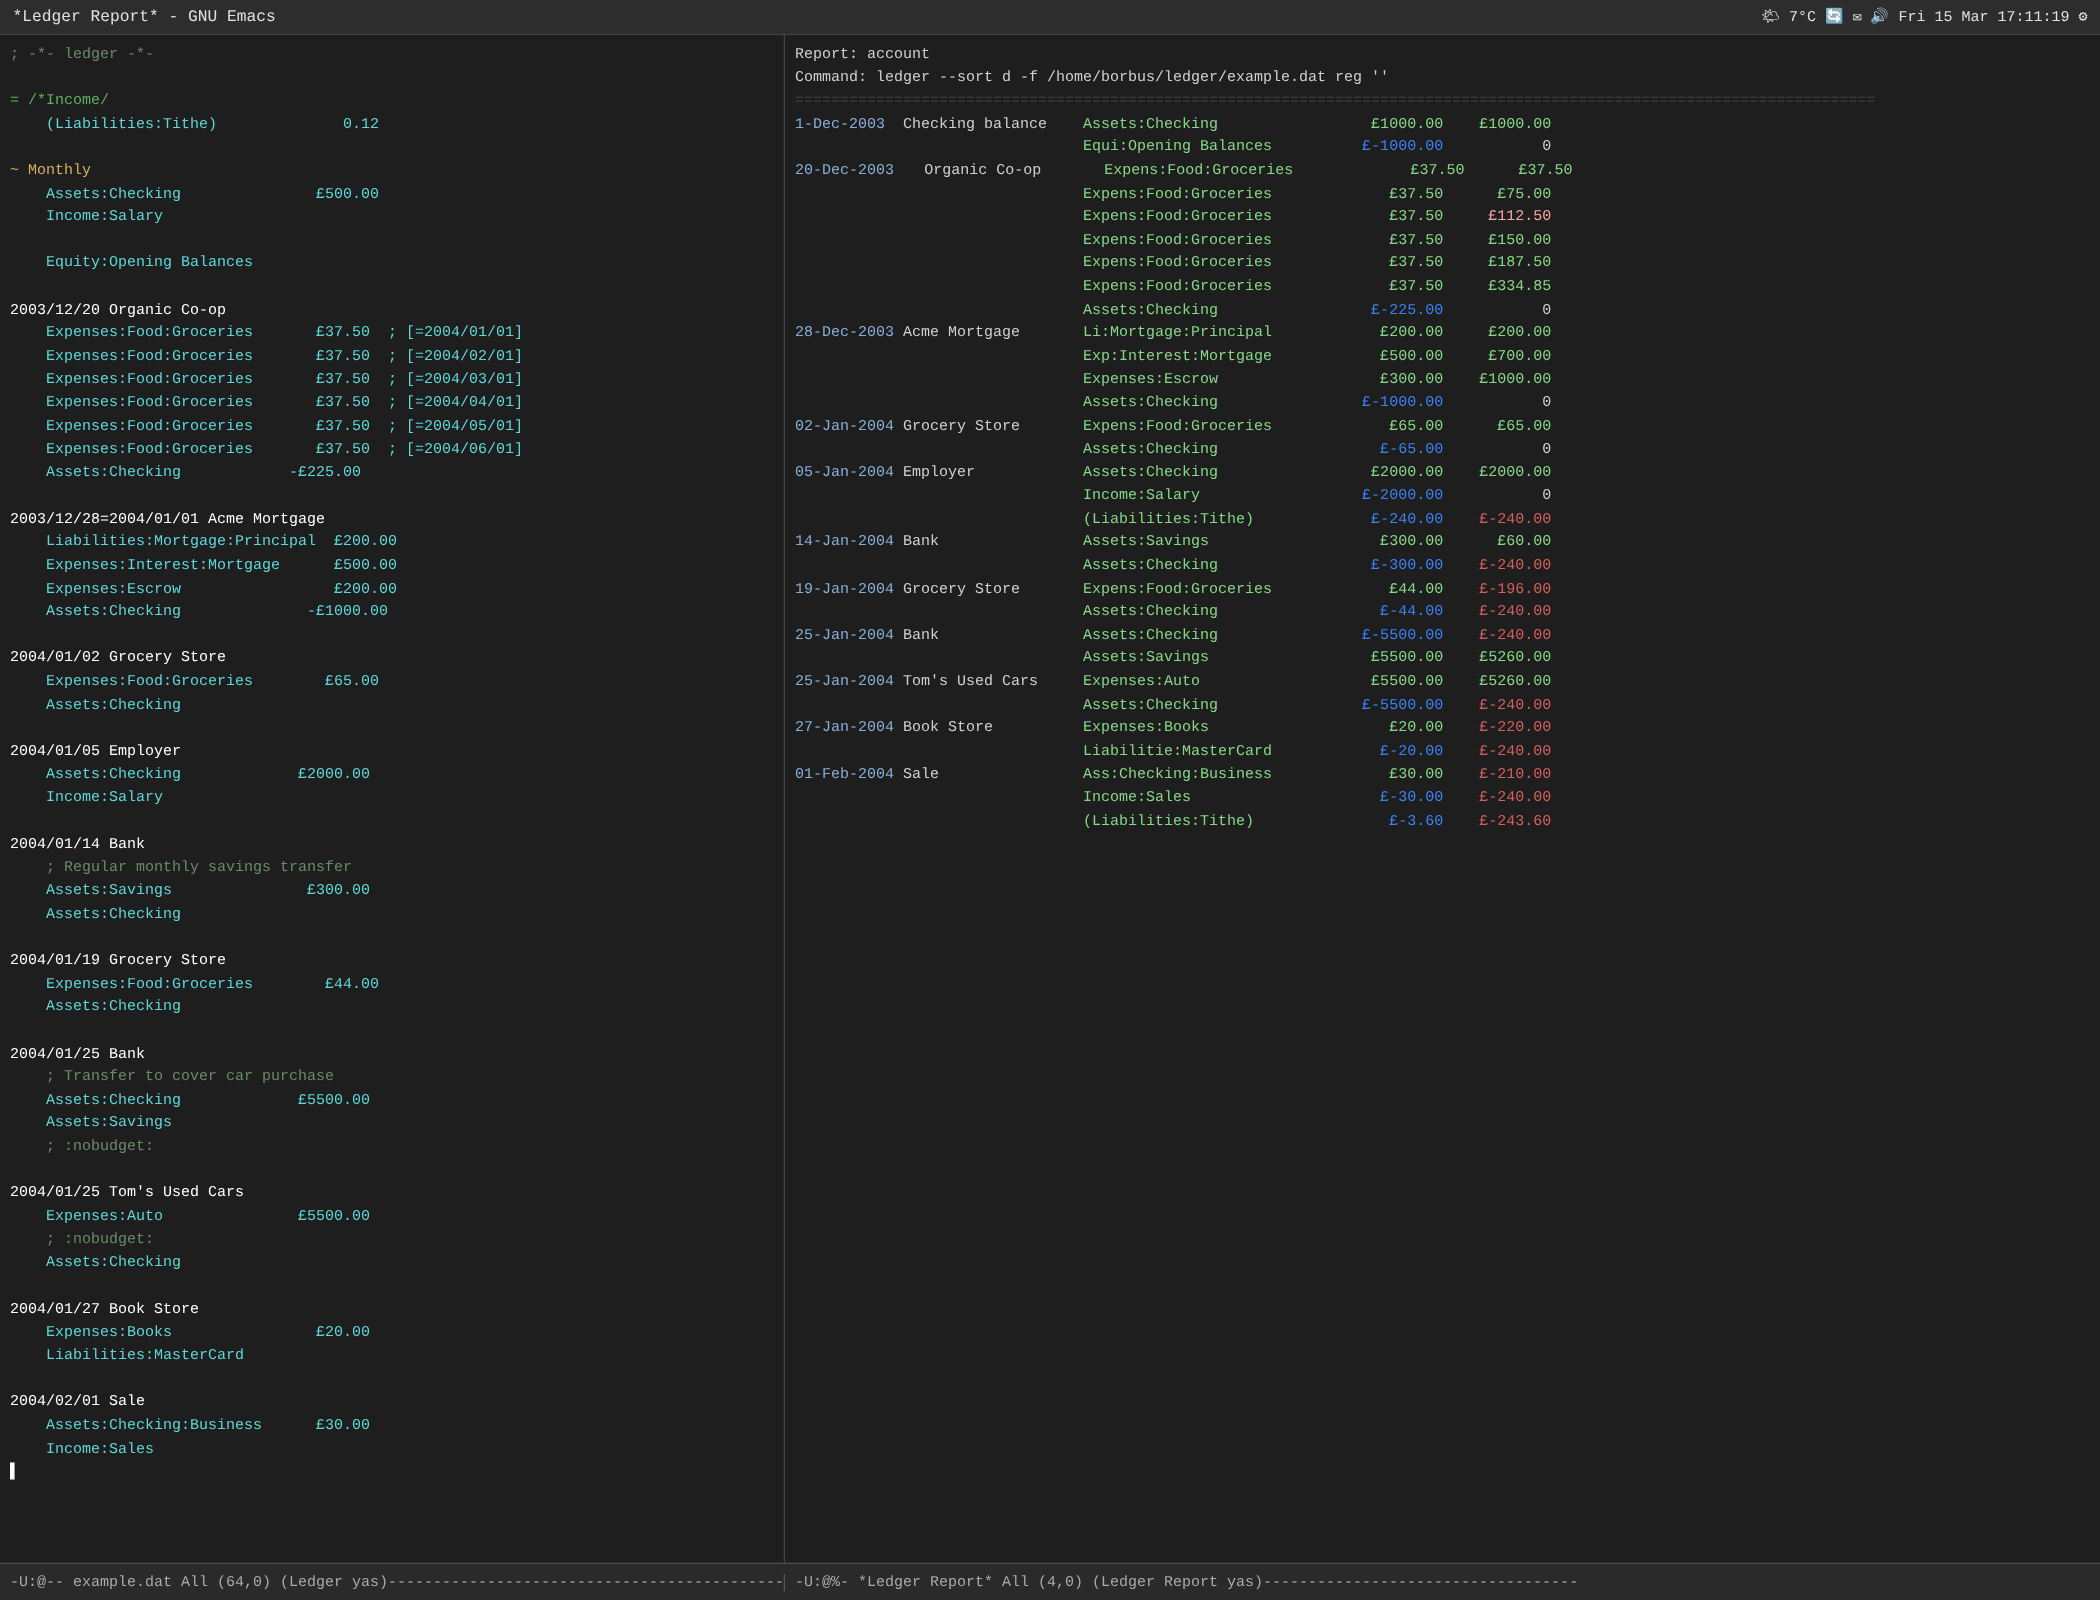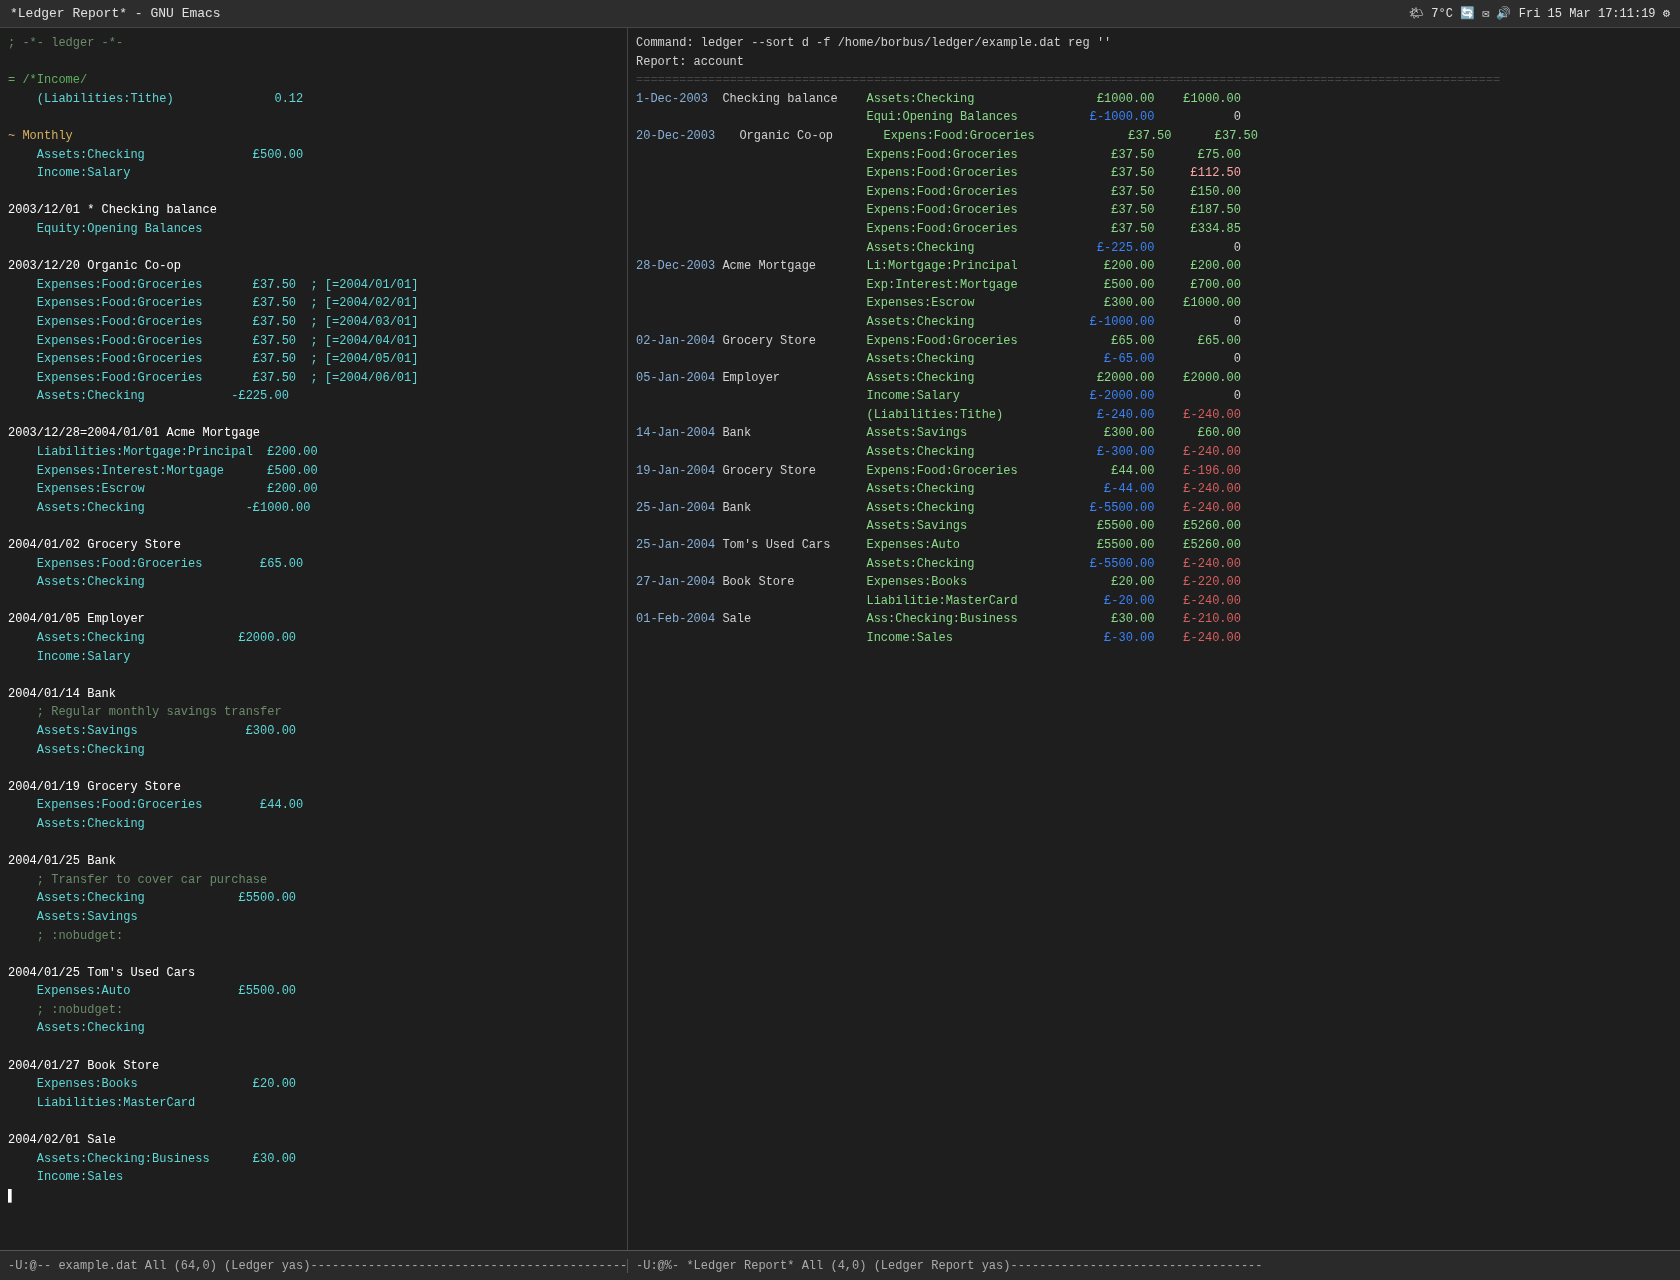--- a/index.html
+++ b/index.html
@@ -96,21 +96,20 @@
   <div class="left-pane" id="left-pane">
   <div class="line comment">; -*- ledger -*-</div>
       <div class="line ">&nbsp;</div>
       <div class="line green">= /*Income/</div>
       <div class="line cyan">    (Liabilities:Tithe)              0.12</div>
       <div class="line ">&nbsp;</div>
       <div class="line yellow">~ Monthly</div>
       <div class="line cyan">    Assets:Checking               £500.00</div>
       <div class="line cyan">    Income:Salary</div>
       <div class="line ">&nbsp;</div>
-      <div class="line white-bright">2003/12/01 * Checking balance</div>
       <div class="line cyan">    Equity:Opening Balances</div>
       <div class="line ">&nbsp;</div>
       <div class="line white-bright">2003/12/20 Organic Co-op</div>
       <div class="line cyan">    Expenses:Food:Groceries       £37.50  ; [=2004/01/01]</div>
       <div class="line cyan">    Expenses:Food:Groceries       £37.50  ; [=2004/02/01]</div>
       <div class="line cyan">    Expenses:Food:Groceries       £37.50  ; [=2004/03/01]</div>
       <div class="line cyan">    Expenses:Food:Groceries       £37.50  ; [=2004/04/01]</div>
       <div class="line cyan">    Expenses:Food:Groceries       £37.50  ; [=2004/05/01]</div>
       <div class="line cyan">    Expenses:Food:Groceries       £37.50  ; [=2004/06/01]</div>
       <div class="line cyan">    Assets:Checking            -£225.00</div>
@@ -152,22 +151,22 @@
       <div class="line white-bright">2004/01/27 Book Store</div>
       <div class="line cyan">    Expenses:Books                £20.00</div>
       <div class="line cyan">    Liabilities:MasterCard</div>
       <div class="line ">&nbsp;</div>
       <div class="line white-bright">2004/02/01 Sale</div>
       <div class="line cyan">    Assets:Checking:Business      £30.00</div>
       <div class="line cyan">    Income:Sales</div>
       <div class="line white-bright">▌</div>
     </div>
   <div class="right-pane" id="right-pane">
-  <div class="line header-line">Command: ledger --sort d -f /home/borbus/ledger/example.dat reg ''</div>
-      <div class="line header-line">Report: account</div>
+  <div class="line header-line">Report: account</div>
+      <div class="line header-line">Command: ledger --sort d -f /home/borbus/ledger/example.dat reg ''</div>
       <div class="line separator-line">========================================================================================================================</div>
       <div class="line"><span class="date-col">1-Dec-2003  </span><span style="color: rgb(208, 208, 208);">Checking balance    </span><span class="account-col">Assets:Checking             </span><span class="amount-green">    £1000.00</span><span style="color: rgb(135, 215, 135);">    £1000.00</span></div>
       <div class="line"><span class="date-col">            </span><span style="color: rgb(208, 208, 208);">                    </span><span class="account-col">Equi:Opening Balances       </span><span class="amount-red">   £-1000.00</span><span style="color: rgb(208, 208, 208);">           0</span></div>
       <div class="line"><span class="date-col">20-Dec-2003 </span><span style="color: rgb(208, 208, 208); margin-left: 17px;">Organic Co-op       </span><span class="account-col">Expens:Food:Groceries       </span><span class="amount-green">      £37.50</span><span style="color: rgb(135, 215, 135);">      £37.50</span></div>
       <div class="line"><span class="date-col">            </span><span style="color: rgb(208, 208, 208);">                    </span><span class="account-col">Expens:Food:Groceries       </span><span class="amount-green">      £37.50</span><span style="color: rgb(135, 215, 135);">      £75.00</span></div>
       <div class="line"><span class="date-col">            </span><span style="color: rgb(208, 208, 208);">                    </span><span class="account-col">Expens:Food:Groceries       </span><span class="amount-green">      £37.50</span><span style="color: #fca5a5;">     £112.50</span></div>
       <div class="line"><span class="date-col">            </span><span style="color: rgb(208, 208, 208);">                    </span><span class="account-col">Expens:Food:Groceries       </span><span class="amount-green">      £37.50</span><span style="color: rgb(135, 215, 135);">     £150.00</span></div>
       <div class="line"><span class="date-col">            </span><span style="color: rgb(208, 208, 208);">                    </span><span class="account-col">Expens:Food:Groceries       </span><span class="amount-green">      £37.50</span><span style="color: rgb(135, 215, 135);">     £187.50</span></div>
       <div class="line"><span class="date-col">            </span><span style="color: rgb(208, 208, 208);">                    </span><span class="account-col">Expens:Food:Groceries       </span><span class="amount-green">      £37.50</span><span style="color: rgb(135, 215, 135);">     £334.85</span></div>
       <div class="line"><span class="date-col">            </span><span style="color: rgb(208, 208, 208);">                    </span><span class="account-col">Assets:Checking             </span><span class="amount-red">    £-225.00</span><span style="color: rgb(208, 208, 208);">           0</span></div>
@@ -185,19 +184,20 @@
       <div class="line"><span class="date-col">19-Jan-2004 </span><span style="color: rgb(208, 208, 208);">Grocery Store       </span><span class="account-col">Expens:Food:Groceries       </span><span class="amount-green">      £44.00</span><span style="color: rgb(215, 95, 95);">    £-196.00</span></div>
       <div class="line"><span class="date-col">            </span><span style="color: rgb(208, 208, 208);">                    </span><span class="account-col">Assets:Checking             </span><span class="amount-red">     £-44.00</span><span style="color: rgb(215, 95, 95);">    £-240.00</span></div>
       <div class="line"><span class="date-col">25-Jan-2004 </span><span style="color: rgb(208, 208, 208);">Bank                </span><span class="account-col">Assets:Checking             </span><span class="amount-red">   £-5500.00</span><span style="color: rgb(215, 95, 95);">    £-240.00</span></div>
       <div class="line"><span class="date-col">            </span><span style="color: rgb(208, 208, 208);">                    </span><span class="account-col">Assets:Savings              </span><span class="amount-green">    £5500.00</span><span style="color: rgb(135, 215, 135);">    £5260.00</span></div>
       <div class="line"><span class="date-col">25-Jan-2004 </span><span style="color: rgb(208, 208, 208);">Tom's Used Cars     </span><span class="account-col">Expenses:Auto               </span><span class="amount-green">    £5500.00</span><span style="color: rgb(135, 215, 135);">    £5260.00</span></div>
       <div class="line"><span class="date-col">            </span><span style="color: rgb(208, 208, 208);">                    </span><span class="account-col">Assets:Checking             </span><span class="amount-red">   £-5500.00</span><span style="color: rgb(215, 95, 95);">    £-240.00</span></div>
       <div class="line"><span class="date-col">27-Jan-2004 </span><span style="color: rgb(208, 208, 208);">Book Store          </span><span class="account-col">Expenses:Books              </span><span class="amount-green">      £20.00</span><span style="color: rgb(215, 95, 95);">    £-220.00</span></div>
       <div class="line"><span class="date-col">            </span><span style="color: rgb(208, 208, 208);">                    </span><span class="account-col">Liabilitie:MasterCard       </span><span class="amount-red">     £-20.00</span><span style="color: rgb(215, 95, 95);">    £-240.00</span></div>
       <div class="line"><span class="date-col">01-Feb-2004 </span><span style="color: rgb(208, 208, 208);">Sale                </span><span class="account-col">Ass:Checking:Business       </span><span class="amount-green">      £30.00</span><span style="color: rgb(215, 95, 95);">    £-210.00</span></div>
       <div class="line"><span class="date-col">            </span><span style="color: rgb(208, 208, 208);">                    </span><span class="account-col">Income:Sales                </span><span class="amount-red">     £-30.00</span><span style="color: rgb(215, 95, 95);">    £-240.00</span></div>
+      <div class="line"><span class="date-col">            </span><span style="color: rgb(208, 208, 208);">                    </span><span class="account-col">(Liabilities:Tithe)         </span><span class="amount-red">      £-3.60</span><span style="color: rgb(215, 95, 95);">    £-243.60</span></div>
     </div>
 </div>
 
 <div class="status-bar">
   <div class="status-left">-U:@--  example.dat    All (64,0)    (Ledger yas)------------------------------------------------------------</div>
   <div class="status-right">-U:@%-  *Ledger Report*    All (4,0)    (Ledger Report yas)-----------------------------------</div>
 </div>
 
 </body></html>

